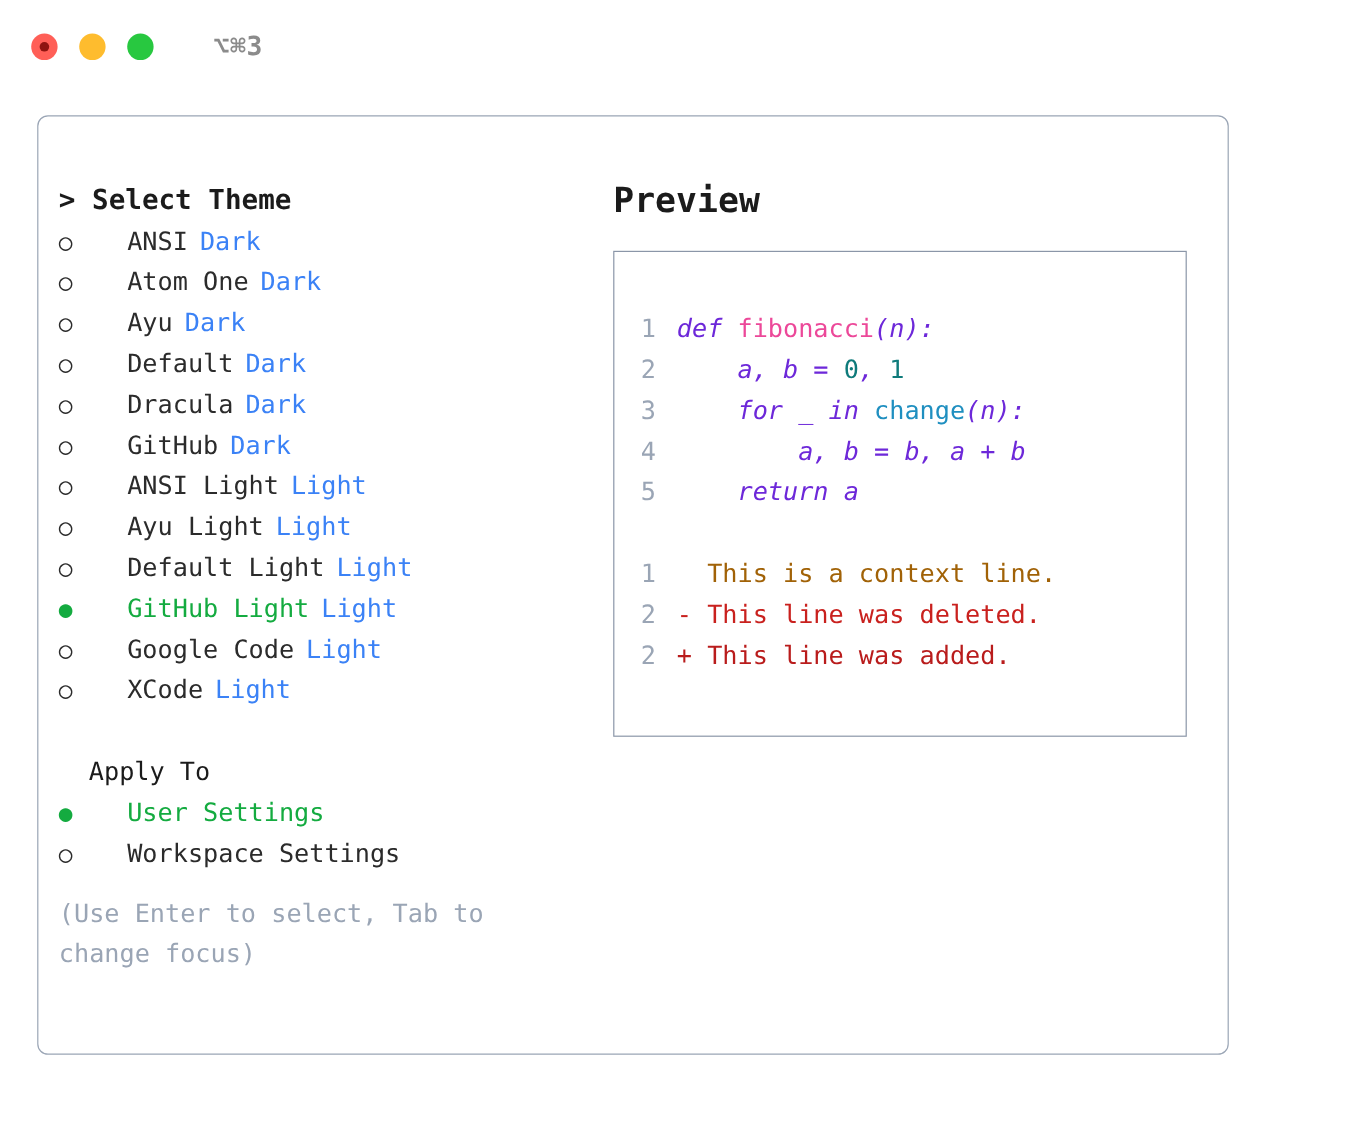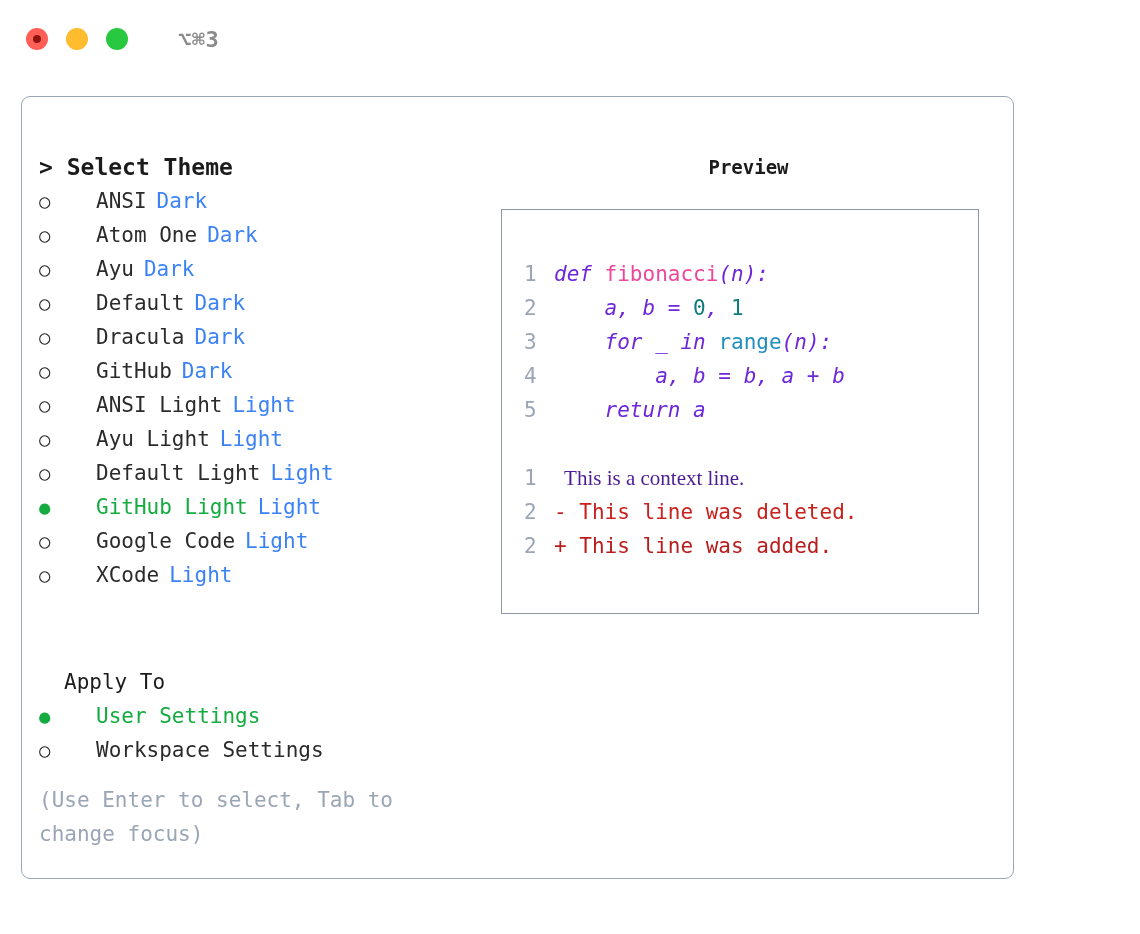--- a/index.html
+++ b/index.html
@@ -52,21 +52,21 @@
     font-size: 22px;
     font-weight: bold;
     color: #8b8b8b;
     letter-spacing: 0.5px;
     white-space: pre;
   }
 
   
   .window {
     position: absolute;
-    left: 21px;
+    left: 31px;
     top: 96px;
     width: 993px;
     height: 783px;
     border: 1.5px solid #9aa5b5;
     border-radius: 9px;
     box-sizing: border-box;
     background: #ffffff;
   }
 
   .columns {
@@ -128,41 +128,39 @@
   }
 
   .group-header {
     display: flex;
     align-items: baseline;
     line-height: 34px;
     height: 34px;
     font-size: 21px;
     white-space: pre;
     color: #1b1b1b;
-    margin-top: 39px;
   }
   .group-header .bullet { color: transparent; }
   .spacer-34 { height: 34px; }
 
   .hint {
     margin-top: 16px;
     font-size: 21px;
     line-height: 34px;
     color: #9aa5b5;
     width: 410px;
   }
 
   
   .preview-title {
-    font-size: 19px;
+    font-size: 29px;
     font-weight: bold;
     color: #1b1b1b;
     line-height: 34px;
     white-space: pre;
-    text-align: center;
   }
   .code-panel {
     margin-top: 25px;
     width: 478px;
     height: 405px;
     border: 1.5px solid #8b96a8;
     box-sizing: border-box;
     background: #ffffff;
     padding: 47px 0 0 22px;
   }
@@ -178,21 +176,21 @@
     display: inline-block;
     width: 30px;
     flex: 0 0 30px;
     color: #9aa5b5;
     text-align: left;
   }
   .code-text { color: #6d28d9; font-style: italic; }
   .tok-fn   { color: #ec4899; }
   .tok-num  { color: #0f7b7b; }
   .tok-call { color: #1f8fc0; }
-  .diff-ctx { color: #4c1d95; font-family: Liberation Serif, serif; }
+  .diff-ctx { color: #a16207; }
   .diff-del { color: #c9211e; }
   .diff-add { color: #b91c1c; }
   .blank-line { height: 34px; }
 </style>
 </head>
 <body>
 
 <div id="app">
 
   <div class="titlebar">
@@ -239,21 +237,21 @@
         <div class="hint">(Use Enter to select, Tab to change focus)</div>
       </div>
 
       <div class="right-col">
         <div class="preview-title">Preview</div>
 
         <div class="code-panel">
           <div id="code-block">
               <div class="code-line"><span class="lineno">1</span><span class="code-text">def </span><span class="tok-fn">fibonacci</span><span class="code-text">(n):</span></div>
               <div class="code-line"><span class="lineno">2</span><span class="code-text">    a, b = </span><span class="tok-num">0</span><span class="code-text">, </span><span class="tok-num">1</span></div>
-              <div class="code-line"><span class="lineno">3</span><span class="code-text">    for _ in </span><span class="tok-call">range</span><span class="code-text">(n):</span></div>
+              <div class="code-line"><span class="lineno">3</span><span class="code-text">    for _ in </span><span class="tok-call">change</span><span class="code-text">(n):</span></div>
               <div class="code-line"><span class="lineno">4</span><span class="code-text">        a, b = b, a + b</span></div>
               <div class="code-line"><span class="lineno">5</span><span class="code-text">    return a</span></div>
             </div>
           <div class="blank-line"></div>
           <div id="diff-block">
               <div class="code-line"><span class="lineno">1</span><span class="diff-ctx">  This is a context line.</span></div>
               <div class="code-line"><span class="lineno">2</span><span class="diff-del">- This line was deleted.</span></div>
               <div class="code-line"><span class="lineno">2</span><span class="diff-add">+ This line was added.</span></div>
             </div>
         </div>

